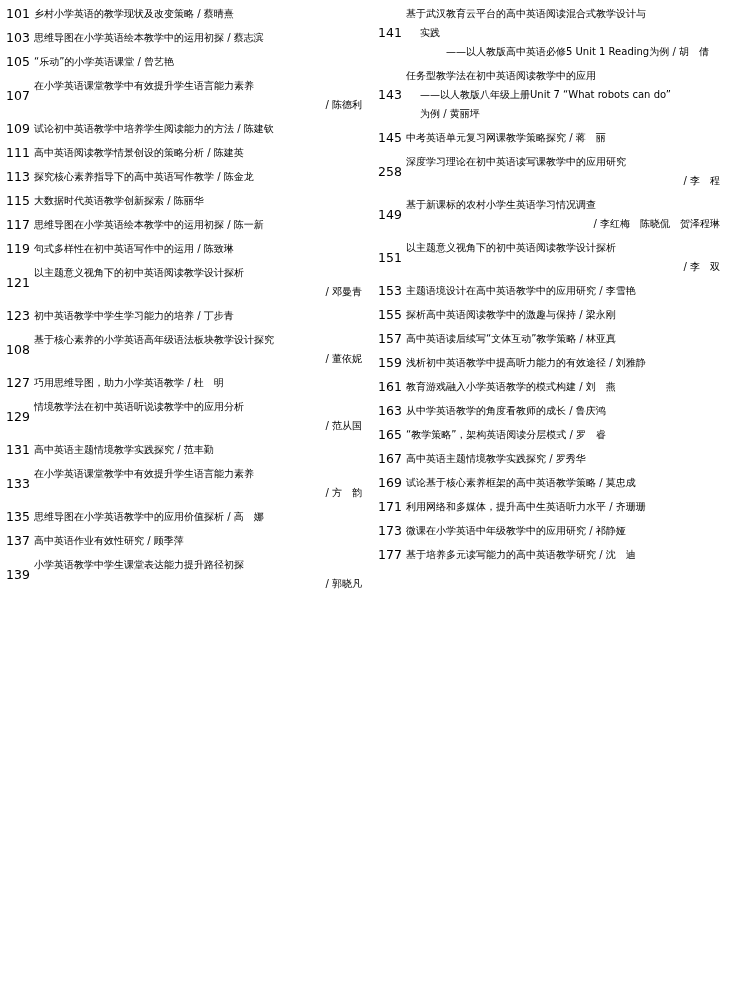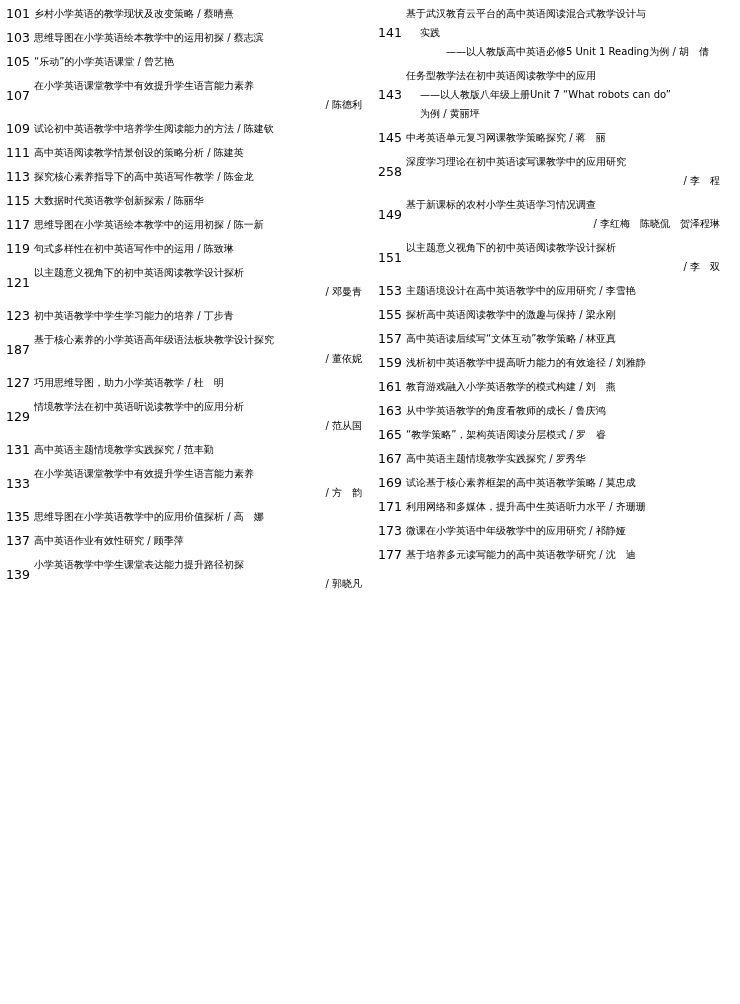--- a/index.html
+++ b/index.html
@@ -150,21 +150,21 @@
             <span class="ln-right">/ 邓曼青</span>
           </span>
         </div>
         <div class="entry">
           <span class="pg">123</span>
           <span class="body">
             <span class="ttl-line">初中英语教学中学生学习能力的培养 / 丁步青</span>
           </span>
         </div>
         <div class="entry">
-          <span class="pg">187</span>
+          <span class="pg">108</span>
           <span class="body">
             <span class="ttl-line">基于核心素养的小学英语高年级语法板块教学设计探究</span>
             <span class="ln-right">/ 董依妮</span>
           </span>
         </div>
         <div class="entry">
           <span class="pg">127</span>
           <span class="body">
             <span class="ttl-line">巧用思维导图，助力小学英语教学 / 杜　明</span>
           </span>

